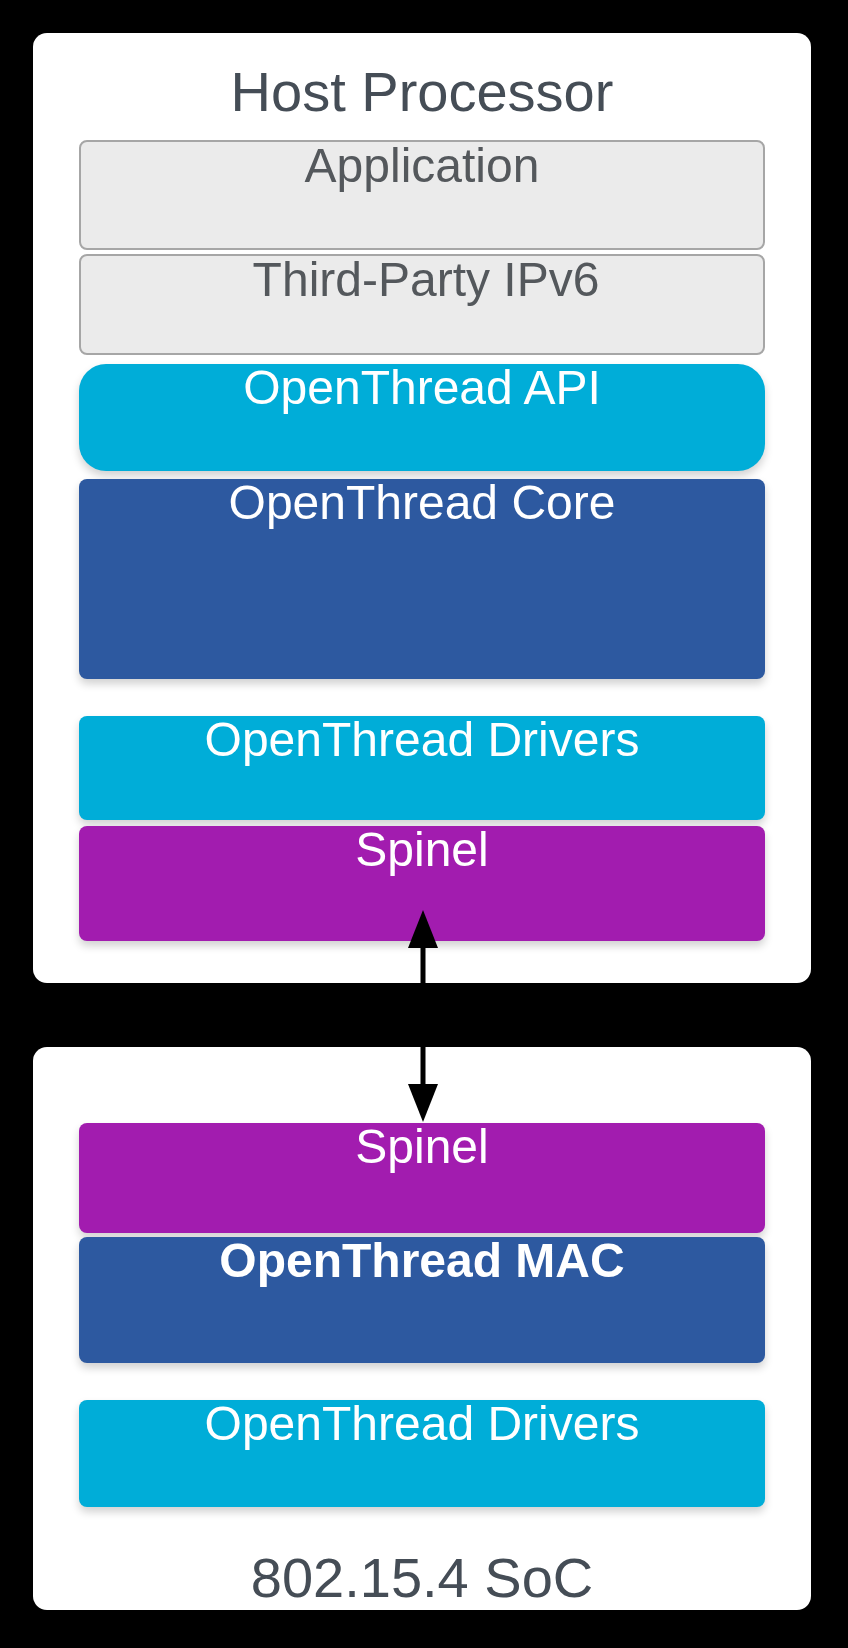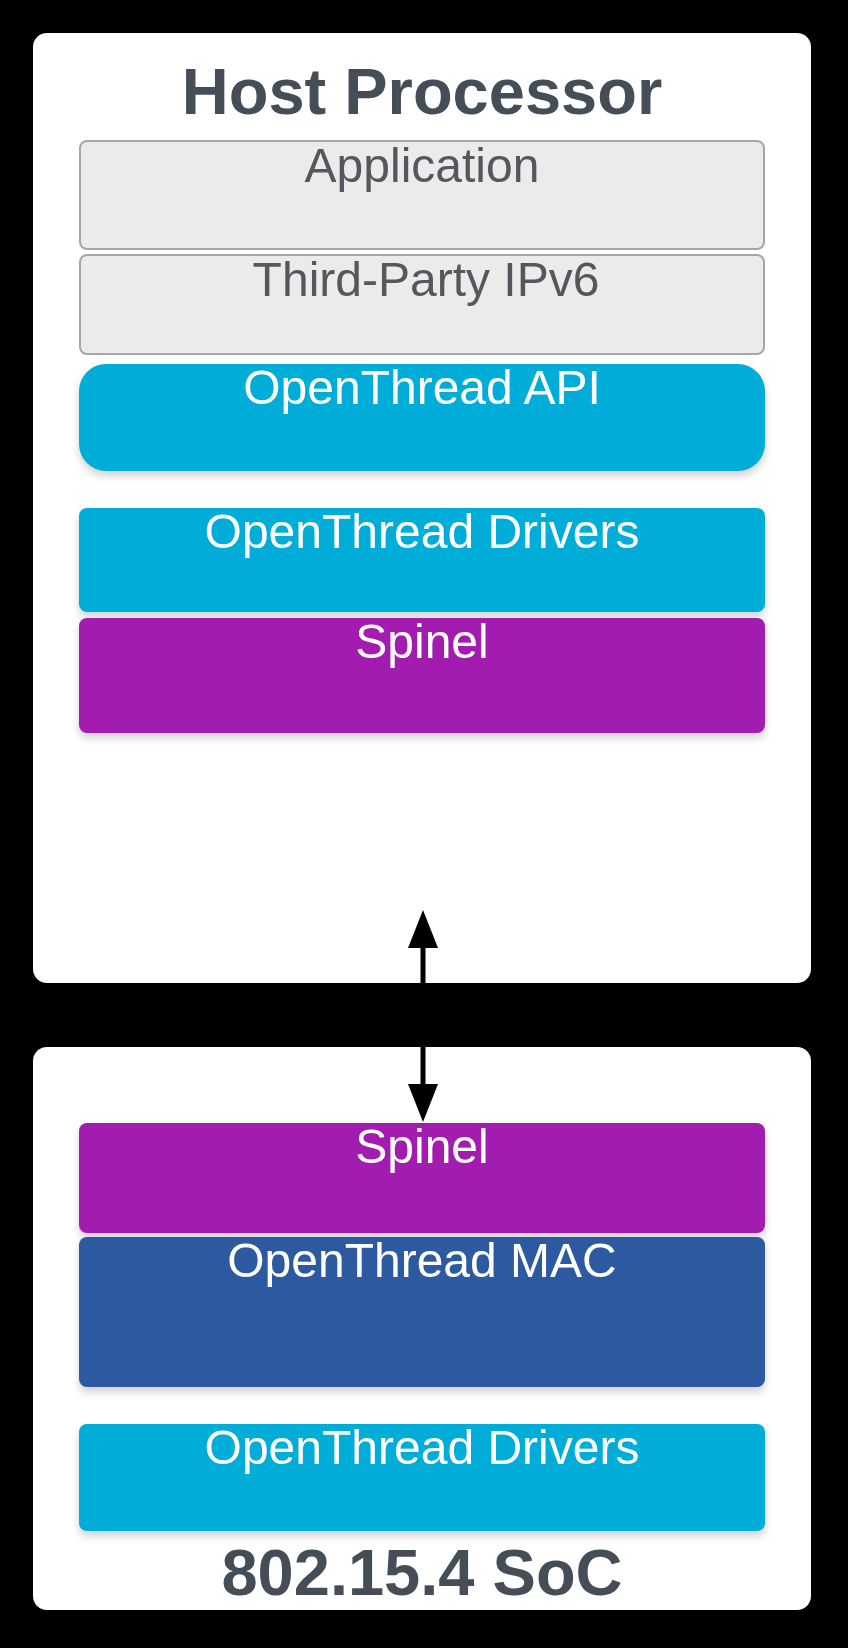--- a/index.html
+++ b/index.html
@@ -15,22 +15,22 @@
     position: absolute;
     left: 33px;
     width: 778px;
     background: #ffffff;
     border-radius: 14px;
     box-sizing: border-box;
   }
   .panel-host { top: 33px; height: 950px; }
   .panel-soc  { top: 1047px; height: 563px; display: flex; flex-direction: column; }
   .panel-title {
-    font-size: 65px;
-    font-weight: bold;
+    font-size: 56px;
+    font-weight: normal;
     color: #454D56;
     text-align: center;
     letter-spacing: 0px;
   }
   .host-title-wrap {
     height: 107px;
     display: flex;
     align-items: center;
     justify-content: center;
     padding-top: 10px;
@@ -71,21 +71,21 @@
   
   .l-app     { height: 110px; margin-bottom: 4px; }
   .l-third   { height: 101px; margin-bottom: 9px; padding-left: 8px; }
   .l-api     { height: 107px; margin-bottom: 8px; }
   .l-core    { height: 200px; margin-bottom: 5px; }
   .l-drivers { height: 104px; margin-bottom: 6px; }
   .l-spinel  { height: 115px; }
 
   
   .l-spinel2  { height: 110px; margin-bottom: 4px; }
-  .l-mac      { height: 150px; margin-bottom: 4px; }
+  .l-mac      { height: 126px; margin-bottom: 4px; font-weight: bold; }
   .l-drivers2 { height: 107px; }
 
   .connector {
     position: absolute;
     left: 406px;
     top: 908px;
     width: 34px;
     height: 216px;
     z-index: 5;
   }
@@ -101,20 +101,23 @@
     </div>
     <div class="stack">
       <div class="layer external l-app">
         <span>Application</span>
       </div>
       <div class="layer external l-third">
         <span>Third-Party IPv6</span>
       </div>
       <div class="layer colored api l-api">
         <span>OpenThread API</span>
+      </div>
+      <div class="layer colored core l-core">
+        <span>OpenThread Core</span>
       </div>
       <div class="layer colored driver l-drivers">
         <span>OpenThread Drivers</span>
       </div>
       <div class="layer colored spinel l-spinel">
         <span>Spinel</span>
       </div>
     </div>
   </div>
 

